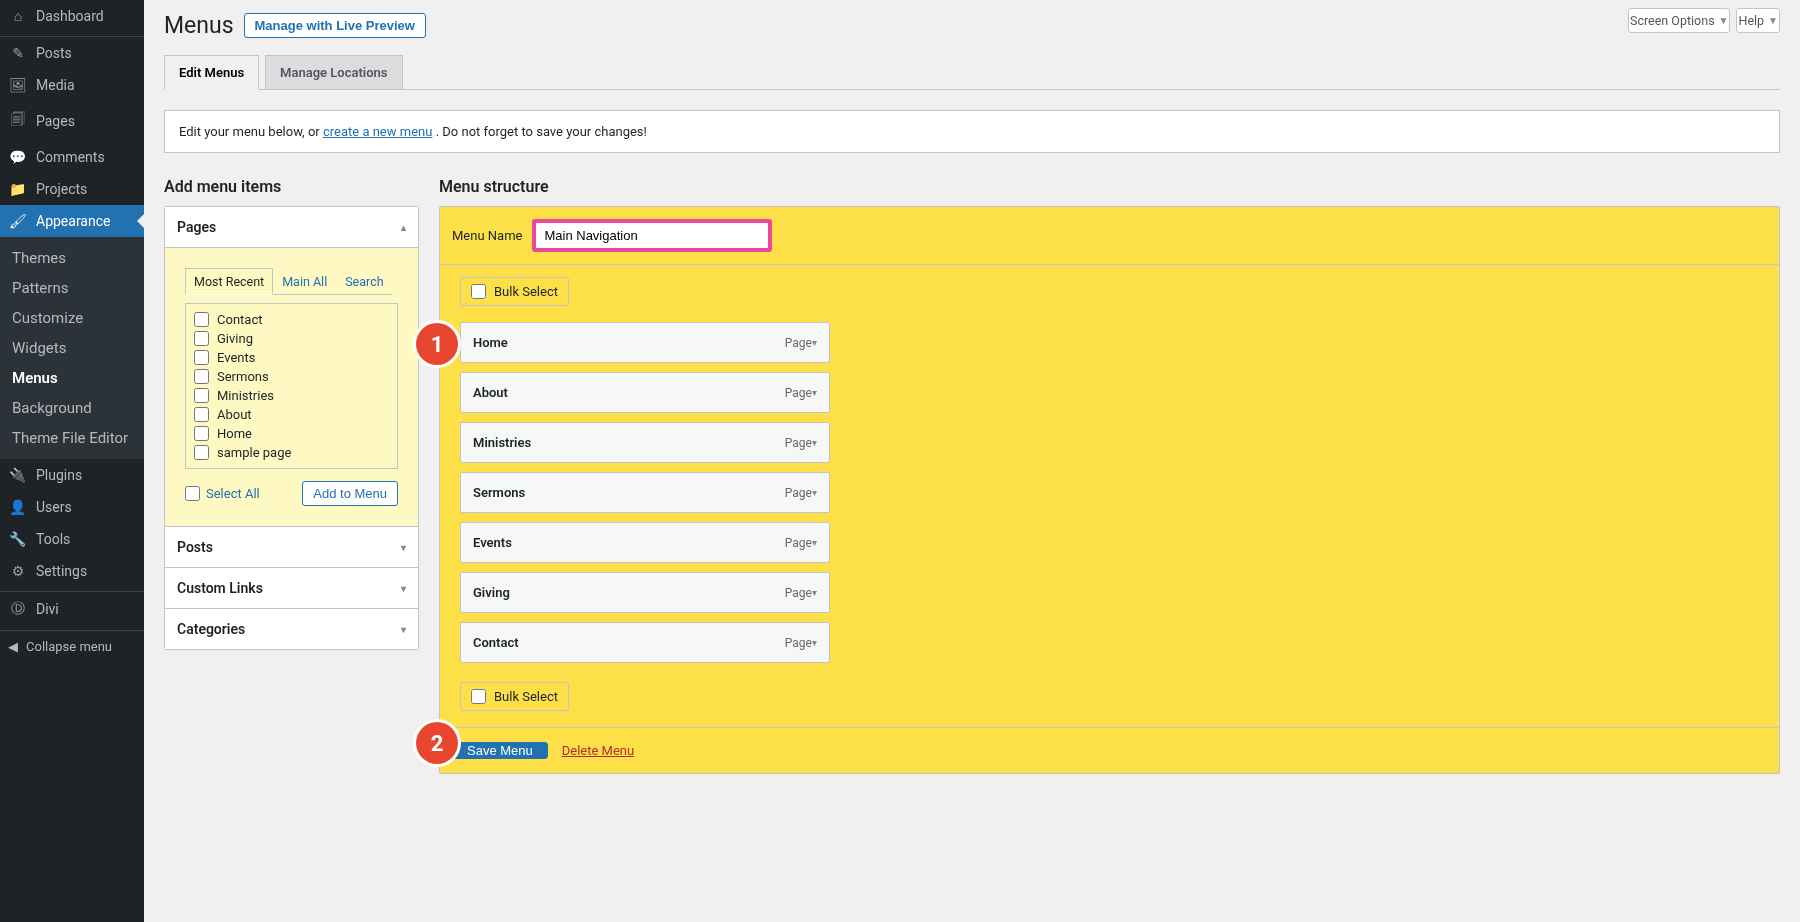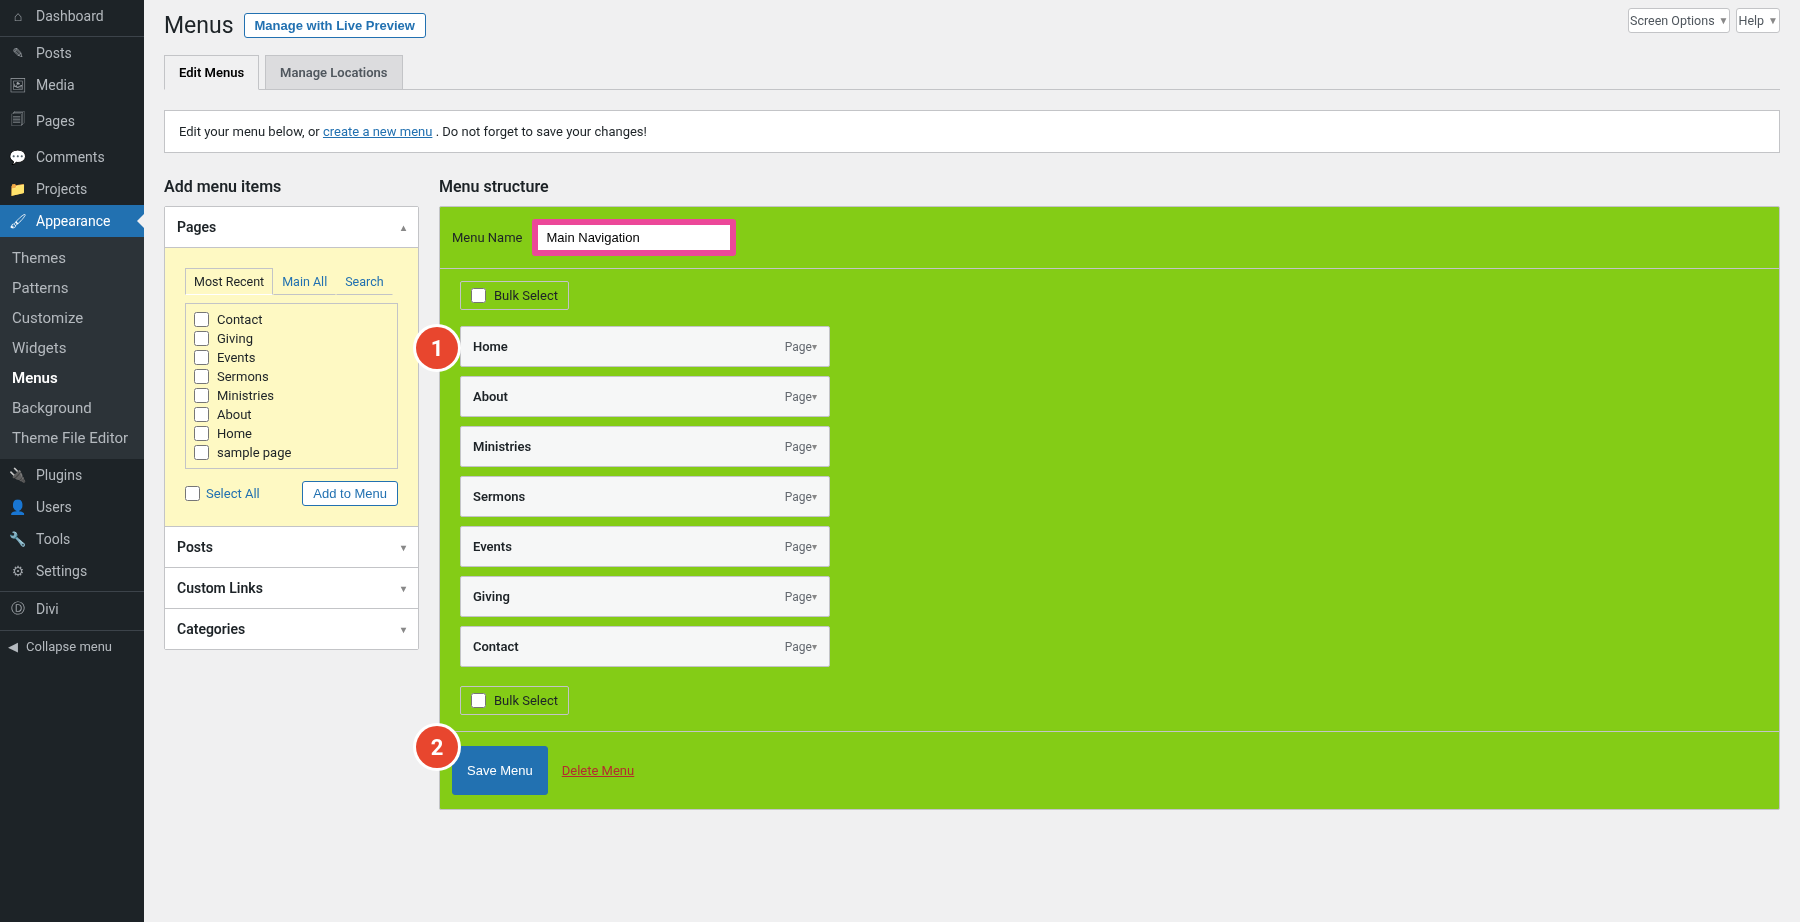--- a/index.html
+++ b/index.html
@@ -159,35 +159,35 @@
     border:1px solid #2271b1;
     background:#fff;
     color:#2271b1;
     padding:4px 10px;
     font-size:13px;
     border-radius:3px;
     cursor:pointer;
   }
   .structure-box {
     border:1px solid #c3c4c7;
-    background:#84cc16;
+    background:#fde047;
     border-radius:2px;
   }
   .structure-head {
     padding:12px;
     display:flex; align-items:center; gap:10px;
     font-size:13px;
     border-bottom:1px solid #c3c4c7;
   }
   .structure-head input[type=text] {
     padding:5px 8px;
-    border:6px solid #ec4899;
+    border:4px solid #ec4899;
     border-radius:3px;
     font-size:13px;
-    width:204px;
+    width:240px;
   }
   .structure-body { padding:12px 20px; }
   .instr { font-size:13px; color:#3c434a; margin-bottom:12px;}
   .bulk-box {
     border:1px solid #c3c4c7;
     padding:6px 10px;
     display:inline-flex; align-items:center; gap:8px;
     font-size:13px;
     border-radius:2px;
     margin-bottom:16px;
@@ -206,21 +206,21 @@
   .menu-items .menu-item .mi-right { display:flex; align-items:center; gap:0; color:#646970; font-size:12px;}
   .structure-foot {
     border-top:1px solid #c3c4c7;
     padding:14px 12px;
     display:flex; align-items:center; gap:14px;
   }
   .btn-primary {
     background:#2271b1;
     color:#fff;
     border:1px solid #2271b1;
-    padding:16px 14px;
+    padding:0 14px;
     font-size:13px;
     font-weight:500;
     border-radius:3px;
     cursor:pointer;
   }
   .delete-link { color:#b32d2e; text-decoration:underline; font-size:13px; cursor:pointer; }
   .badge-num {
     position:absolute;
     width:42px;height:42px;
     border-radius:50%;

